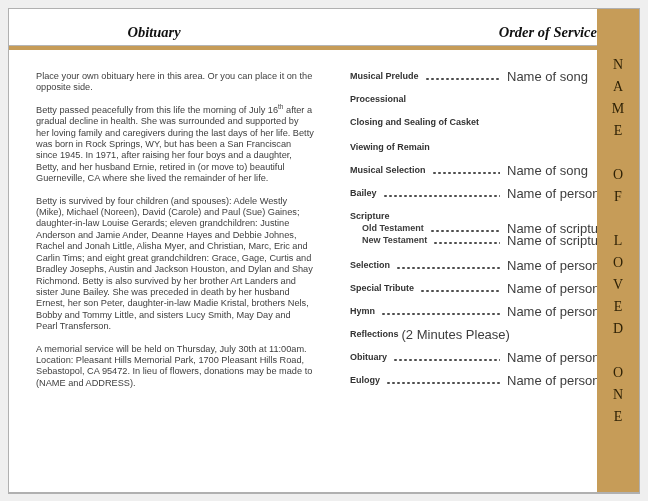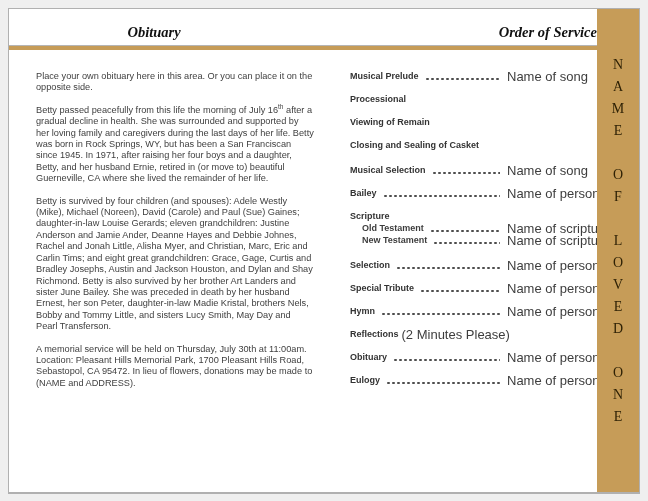--- a/index.html
+++ b/index.html
@@ -111,26 +111,26 @@
           <div class="svc-row">
             <span class="lbl">Musical Prelude</span>
             <span class="dots"></span>
             <span class="val">Name of song</span>
           </div>
 
           <div class="svc-row">
             <span class="lbl">Processional</span>
           </div>
 
-          <div class="svc-row">
-            <span class="lbl">Viewing of Remain</span>
-          </div>
-
           <div class="svc-row after-group">
             <span class="lbl">Closing and Sealing of Casket</span>
+          </div>
+
+          <div class="svc-row">
+            <span class="lbl">Viewing of Remain</span>
           </div>
 
           <div class="svc-row">
             <span class="lbl">Musical Selection</span>
             <span class="dots"></span>
             <span class="val">Name of song</span>
           </div>
 
           <div class="svc-row">
             <span class="lbl">Bailey</span>

